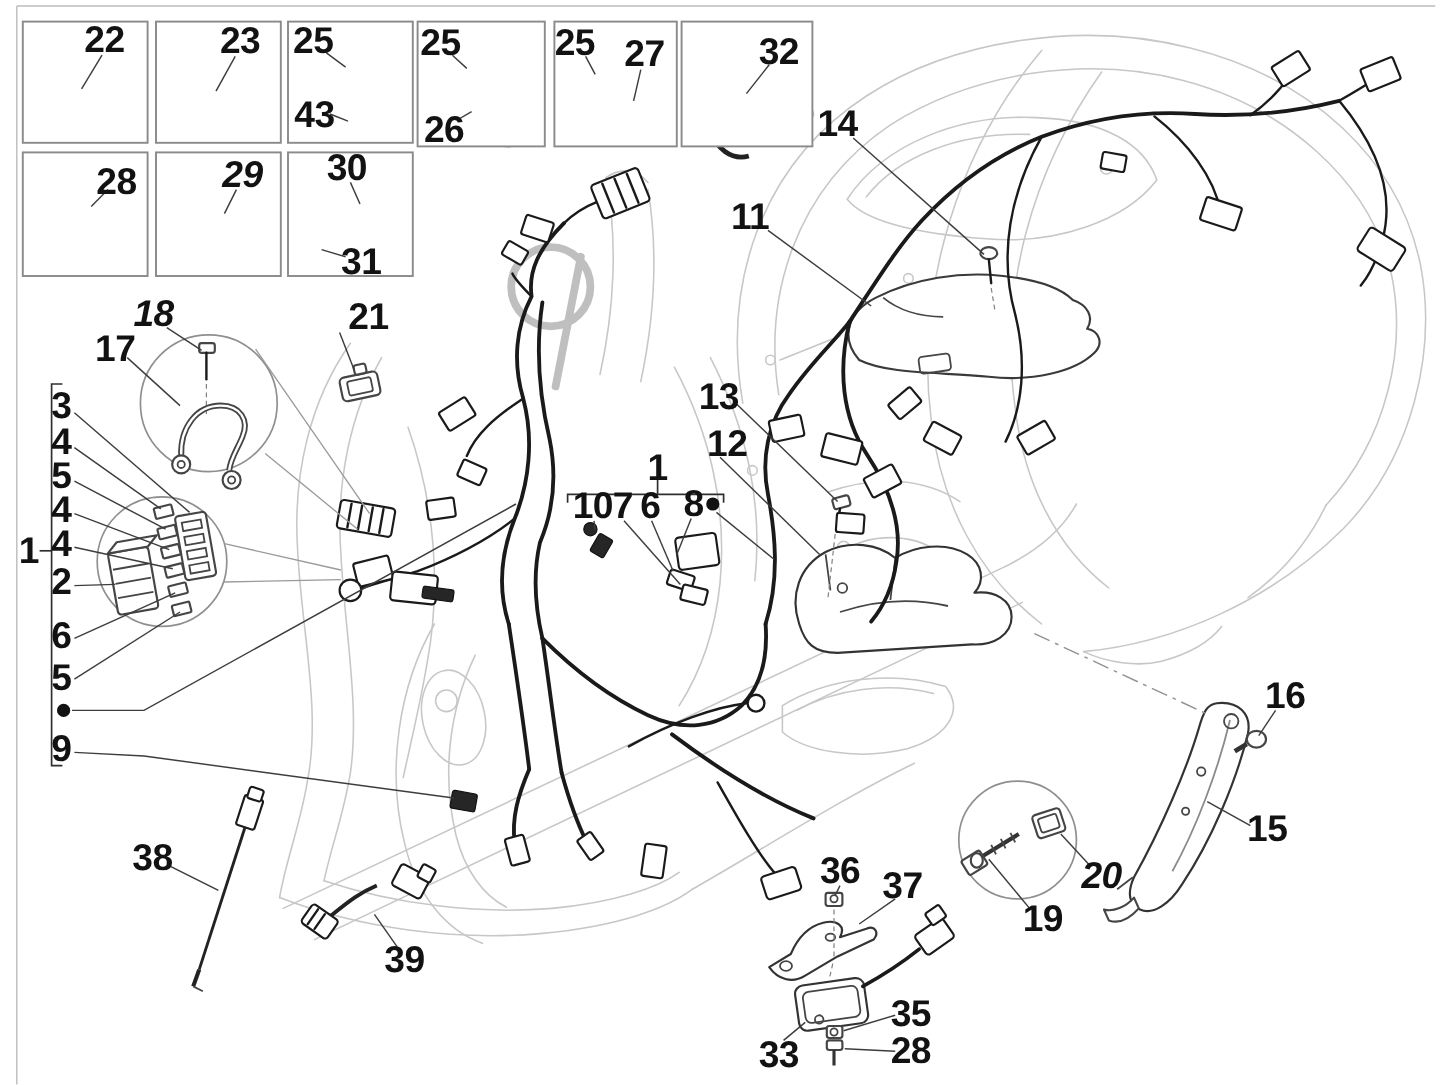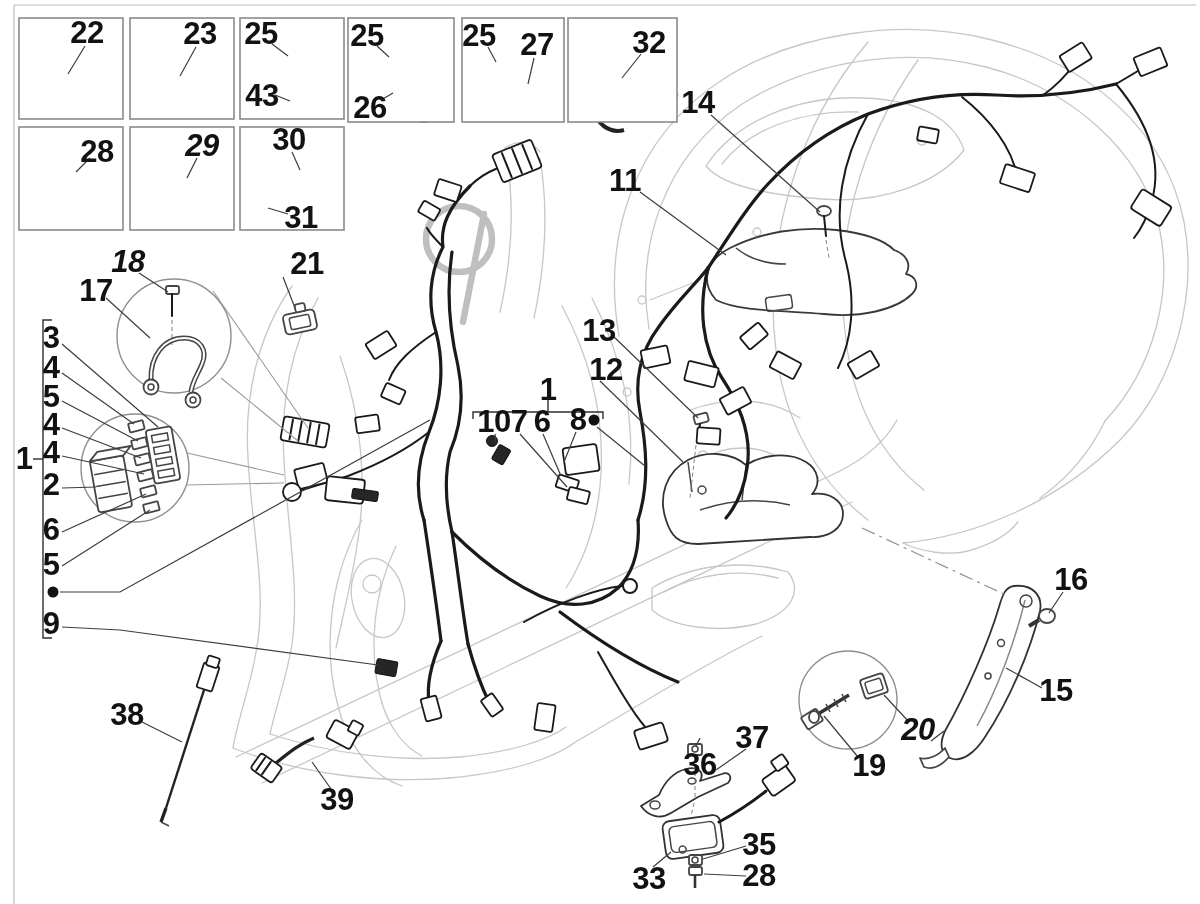--- a/index.html
+++ b/index.html
@@ -490,21 +490,21 @@
       <div class="part-label" style="left: 51px; top: 397px;">5</div>
       <div class="part-label" style="left: 51px; top: 425px;">4</div>
       <div class="part-label" style="left: 51px; top: 453px;">4</div>
       <div class="part-label" style="left: 24px; top: 459px;">1</div>
       <div class="part-label" style="left: 51px; top: 485px;">2</div>
       <div class="part-label" style="left: 51px; top: 530px;">6</div>
       <div class="part-label" style="left: 51px; top: 565px;">5</div>
       <div class="part-label" style="left: 51px; top: 624px;">9</div>
       <div class="part-label" style="left: 127px; top: 715px;">38</div>
       <div class="part-label" style="left: 337px; top: 800px;">39</div>
-      <div class="part-label" style="left: 700px; top: 726px; margin-top: 39px;">36</div>
+      <div class="part-label" style="left: 700px; top: 726px;">36</div>
       <div class="part-label" style="left: 752px; top: 738px;">37</div>
       <div class="part-label" style="left: 649px; top: 879px;">33</div>
       <div class="part-label" style="left: 759px; top: 845px;">35</div>
       <div class="part-label" style="left: 759px; top: 876px;">28</div>
       <div class="part-label" style="left: 869px; top: 766px;">19</div>
       <div class="part-label" style="left: 918px; top: 730px; font-style: italic;">20</div>
       <div class="part-label" style="left: 1071px; top: 580px;">16</div>
       <div class="part-label" style="left: 1056px; top: 691px;">15</div>
     </div>
 </div>

